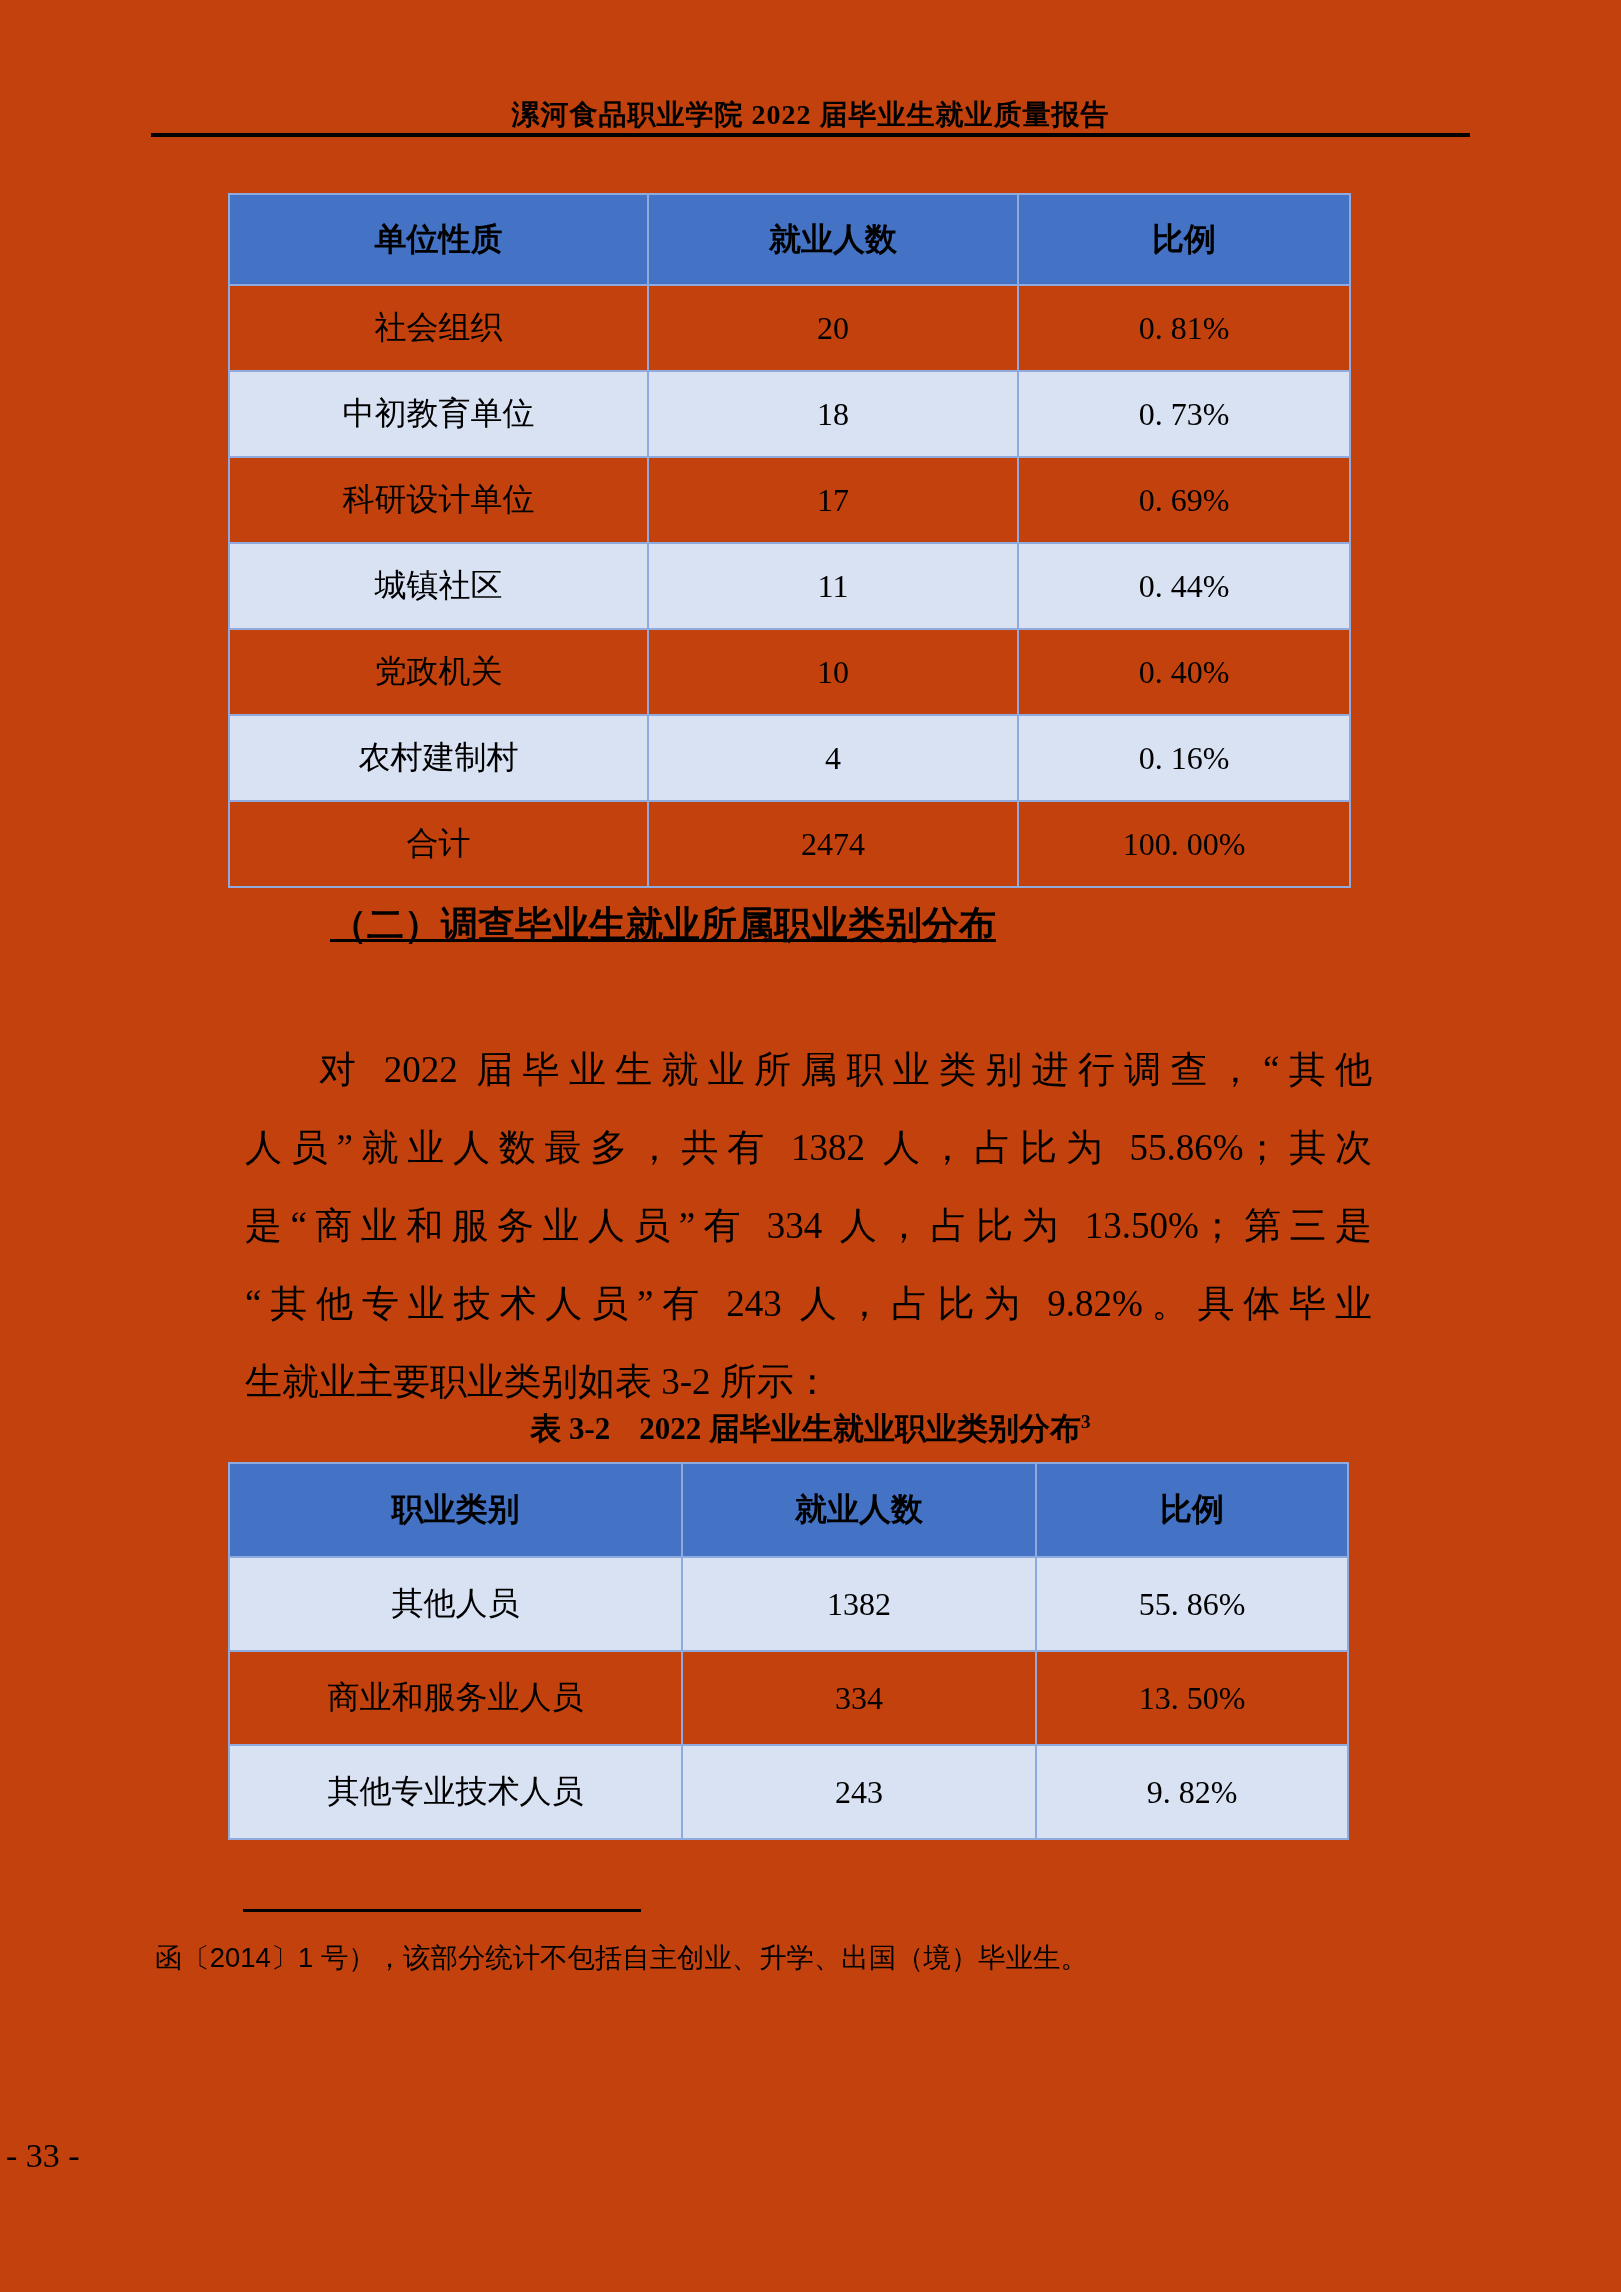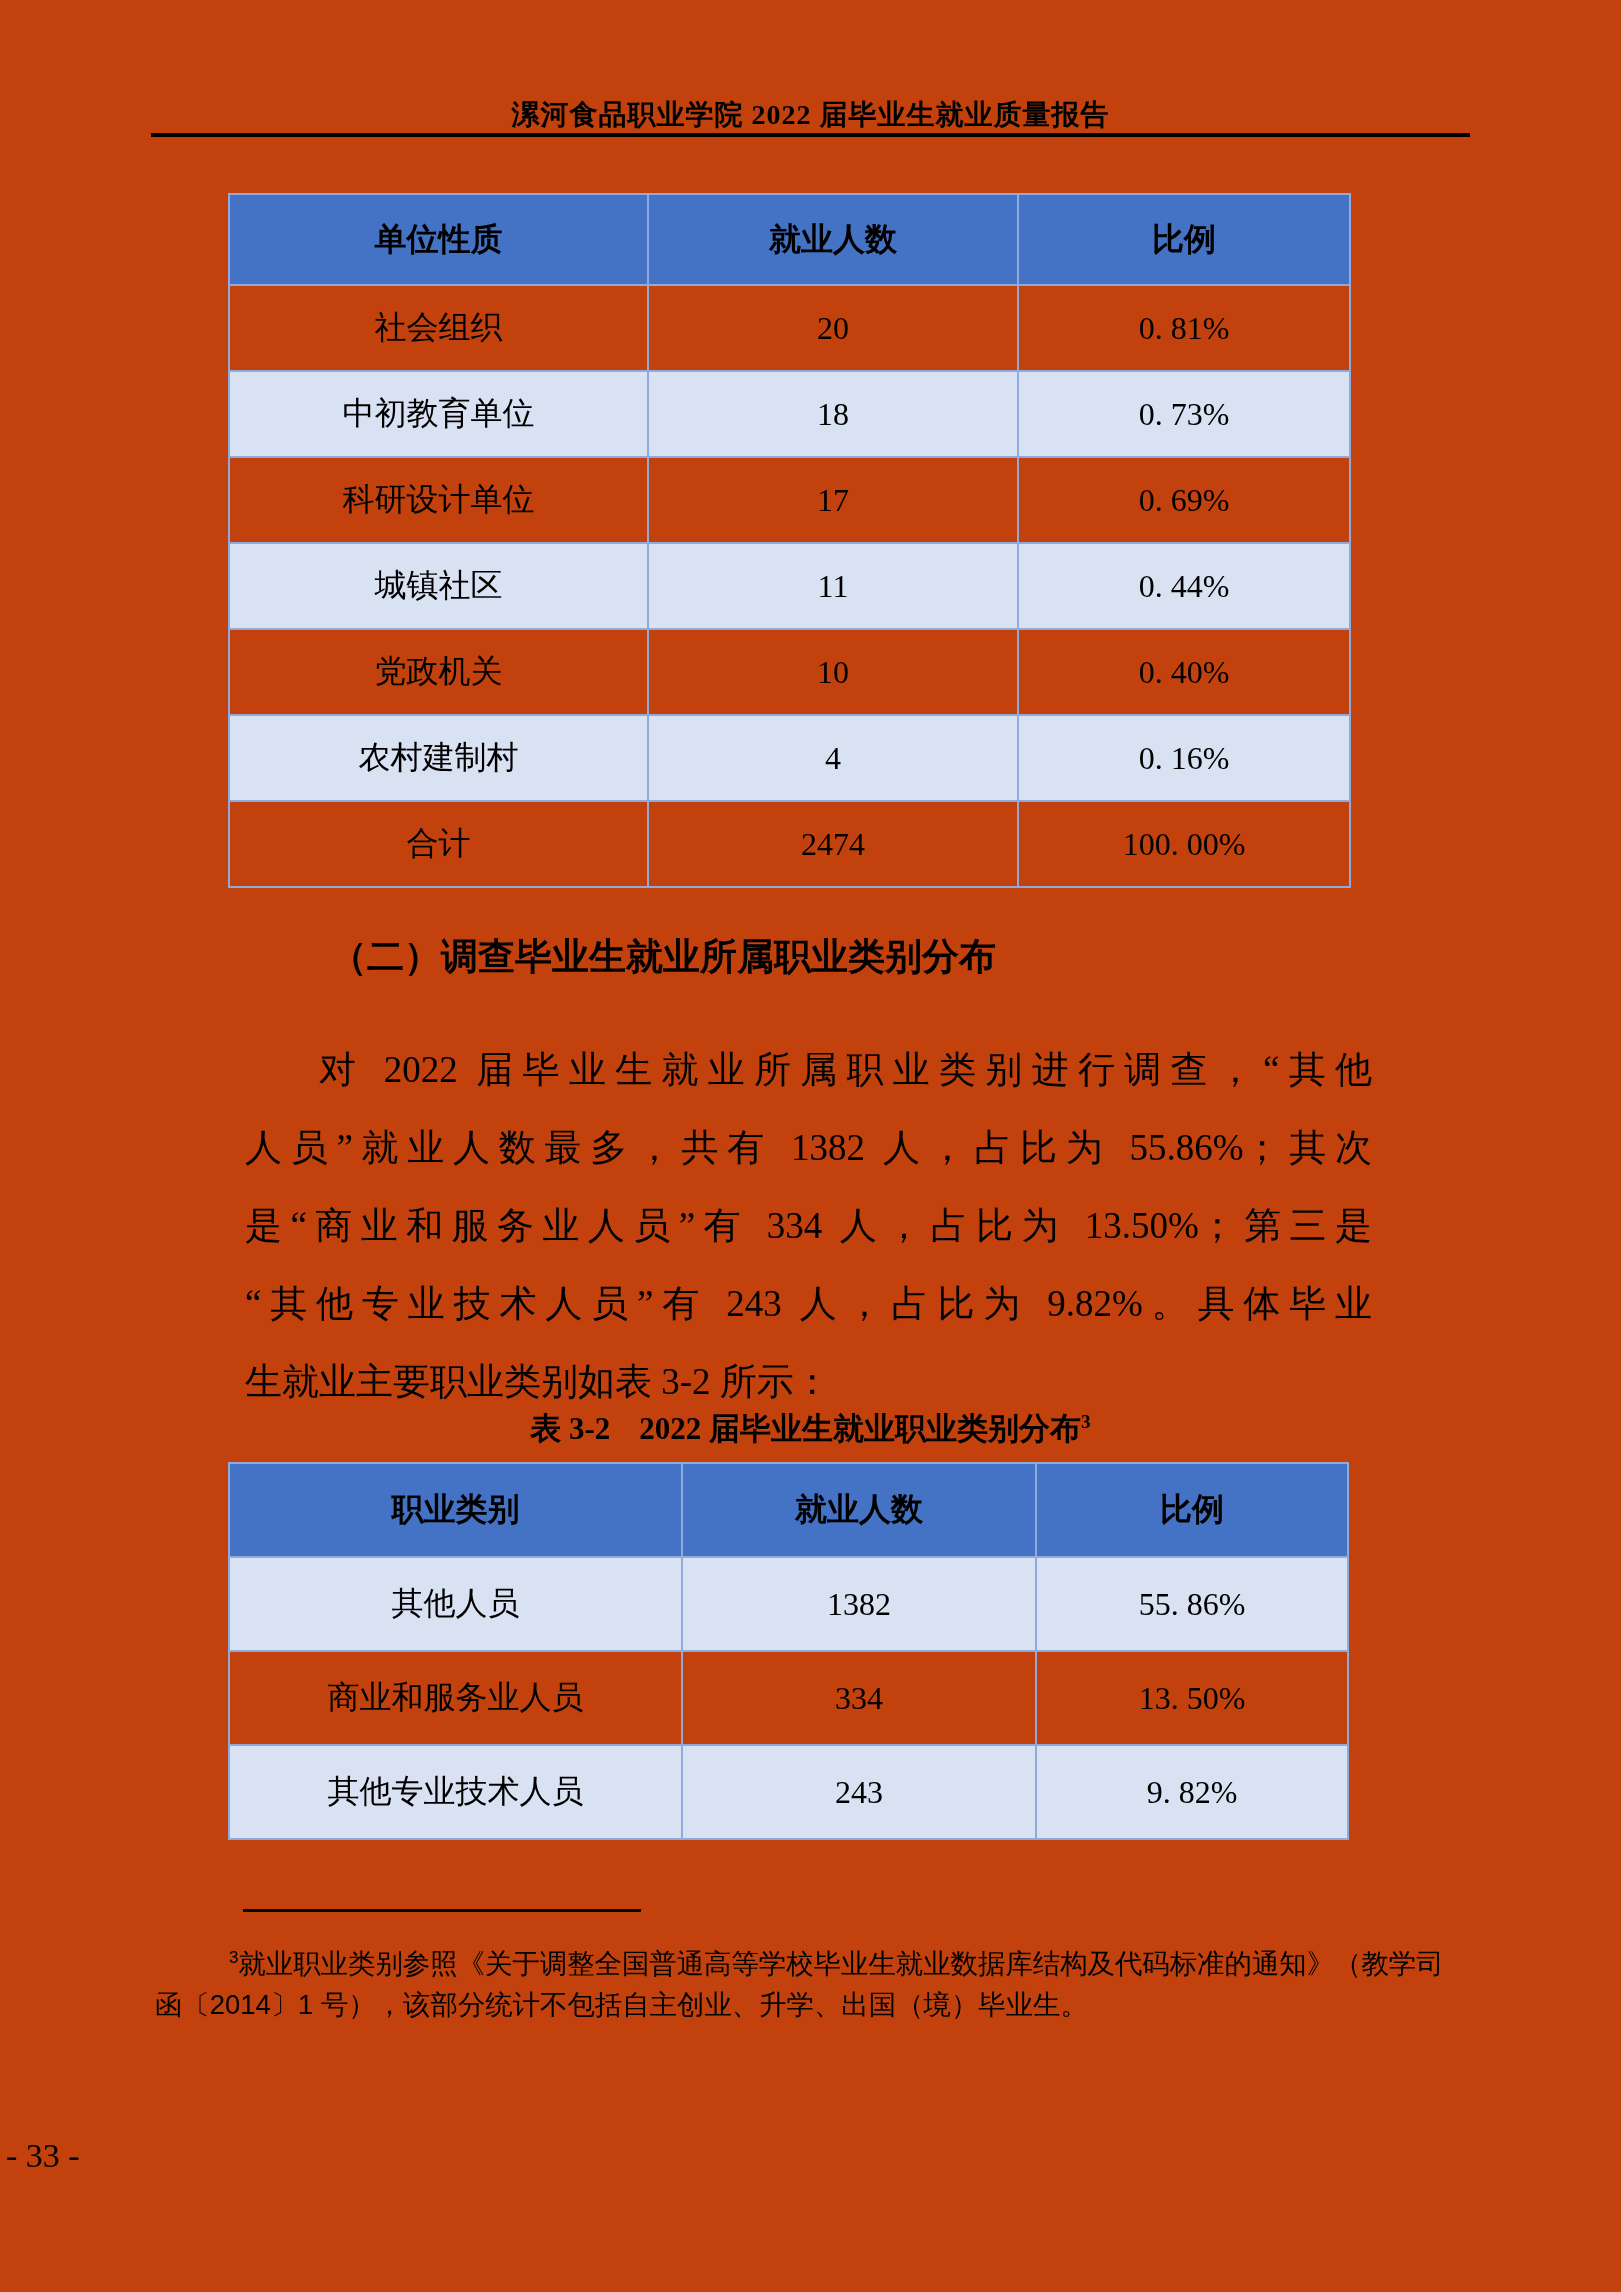--- a/index.html
+++ b/index.html
@@ -59,23 +59,24 @@
   #table2 { left: 228px; top: 1462px; width: 1121px; }
   #table2 .c1 { width: 424px; }
   #table2 .c2 { width: 331px; }
   #table2 .c3 { width: 292px; }
   #table2 tr { height: 94px; }
   #table2 tbody tr:nth-child(odd) { background: #D9E2F3; }
 
   
   #section-heading {
     position: absolute;
-    left: 330px; top: 932px;
+    left: 330px; top: 900px;
     font-size: 37px;
     font-weight: bold;
+    text-decoration: underline;
   }
 
   
   #paragraph {
     position: absolute;
     left: 245px; top: 1031px;
     width: 1127px;
     font-size: 37px;
   }
   .pline {
@@ -218,20 +219,19 @@
         <td>其他专业技术人员</td>
         <td>243</td>
         <td>9. 82%</td>
       </tr>
     </tbody>
   </table>
 
   <div id="footnote-rule"></div>
 
   <div id="footnote">
-    <div class="fn-line1"><sup>3</sup><span>就业职业类别参照《关于调整全国普通高等学校毕业生就业数据库结构及代码标准的通知》（教学司</span></div>
     <div class="fn-line2">函〔2014〕1 号），该部分统计不包括自主创业、升学、出国（境）毕业生。</div>
   </div>
 
   <div id="page-number">- 33 -</div>
 
 </div>
 
 
 </body></html>

